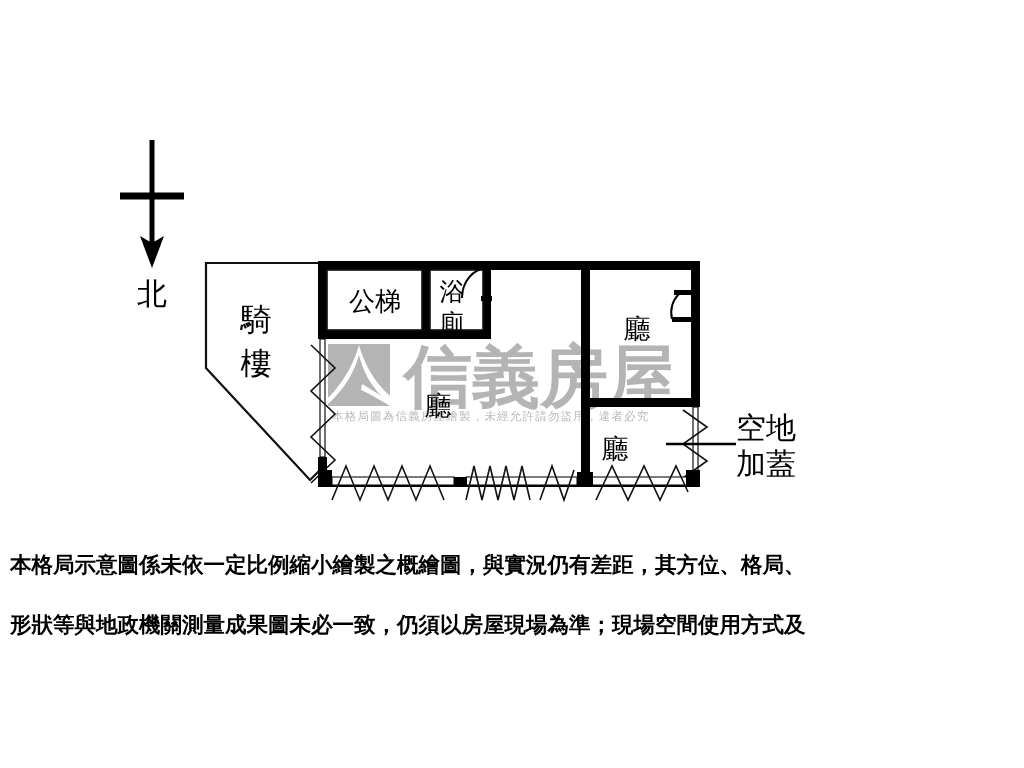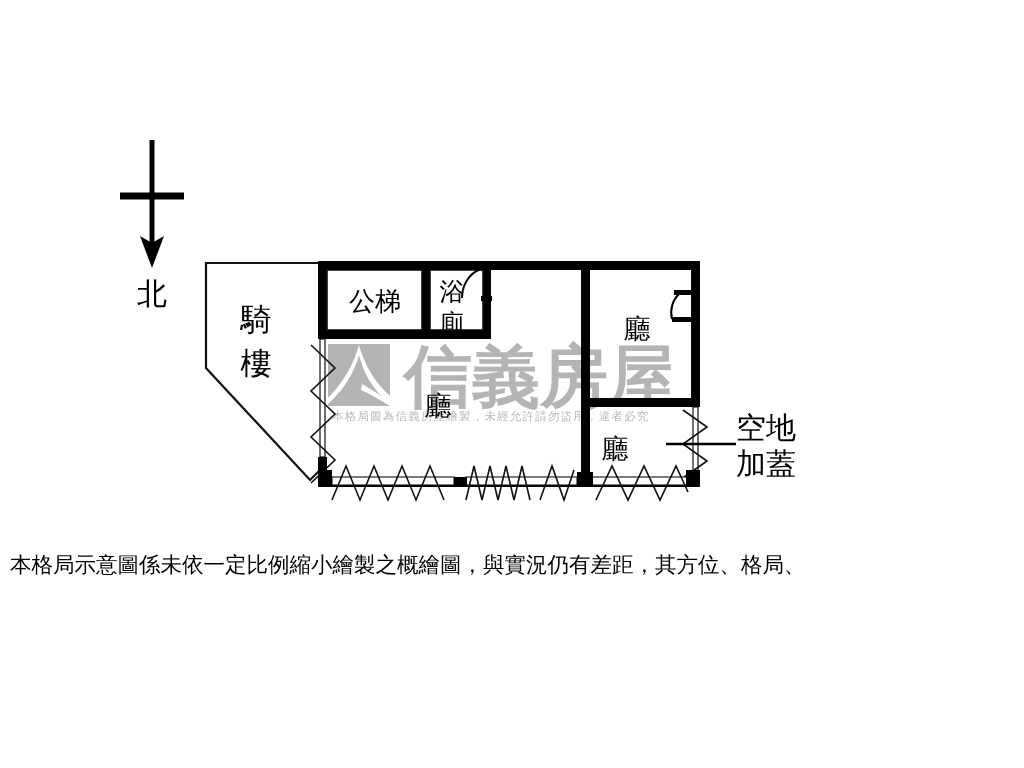--- a/index.html
+++ b/index.html
@@ -7,21 +7,21 @@
     width:1024px;height:768px;overflow:hidden;
     font-family:"DejaVu Sans","Liberation Sans",sans-serif;
     color:#000;
   }
   #page{position:relative;width:1024px;height:768px;background:#fff;}
   #plan-svg{position:absolute;left:0;top:0;width:1024px;height:768px;display:block;}
   .disclaimer{
     position:absolute;left:10px;top:520px;width:1008px;
     font-family:"DejaVu Serif","Liberation Serif",serif;
     font-size:21.5px;line-height:30px;letter-spacing:0px;color:#000;
-    text-align:left;white-space:pre-line;font-weight:400;
+    text-align:left;white-space:pre-line;font-weight:700;
   }
   .disclaimer div{white-space:nowrap;}
 </style>
 </head>
 <body>
 
 <div id="page">
 
   <svg id="plan-svg" viewBox="0 0 1024 768" xmlns="http://www.w3.org/2000/svg">
 
@@ -141,15 +141,16 @@
 
     <text x="766" y="438" font-family="DejaVu Serif, Liberation Serif, serif" font-size="30" text-anchor="middle" fill="#000">空地</text>
     <text x="766" y="474" font-family="DejaVu Serif, Liberation Serif, serif" font-size="30" text-anchor="middle" fill="#000">加蓋</text>
 
   <text x="256" y="374" font-family="DejaVu Serif, Liberation Serif, serif" font-size="31" text-anchor="middle" fill="#000">樓</text>
       <text x="452" y="332" font-family="DejaVu Serif, Liberation Serif, serif" font-size="25" text-anchor="middle" fill="#000">廁</text>
     </svg>
 
   <div class="disclaimer">
     <div>本格局示意圖係未依一定比例縮小繪製之概繪圖，與實況仍有差距，其方位、格局、</div>
+    <div>形狀等與地政機關測量成果圖未必一致，仍須以房屋現場為準；現場空間使用方式及</div>
   </div>
 
 </div>
 
 </body></html>

